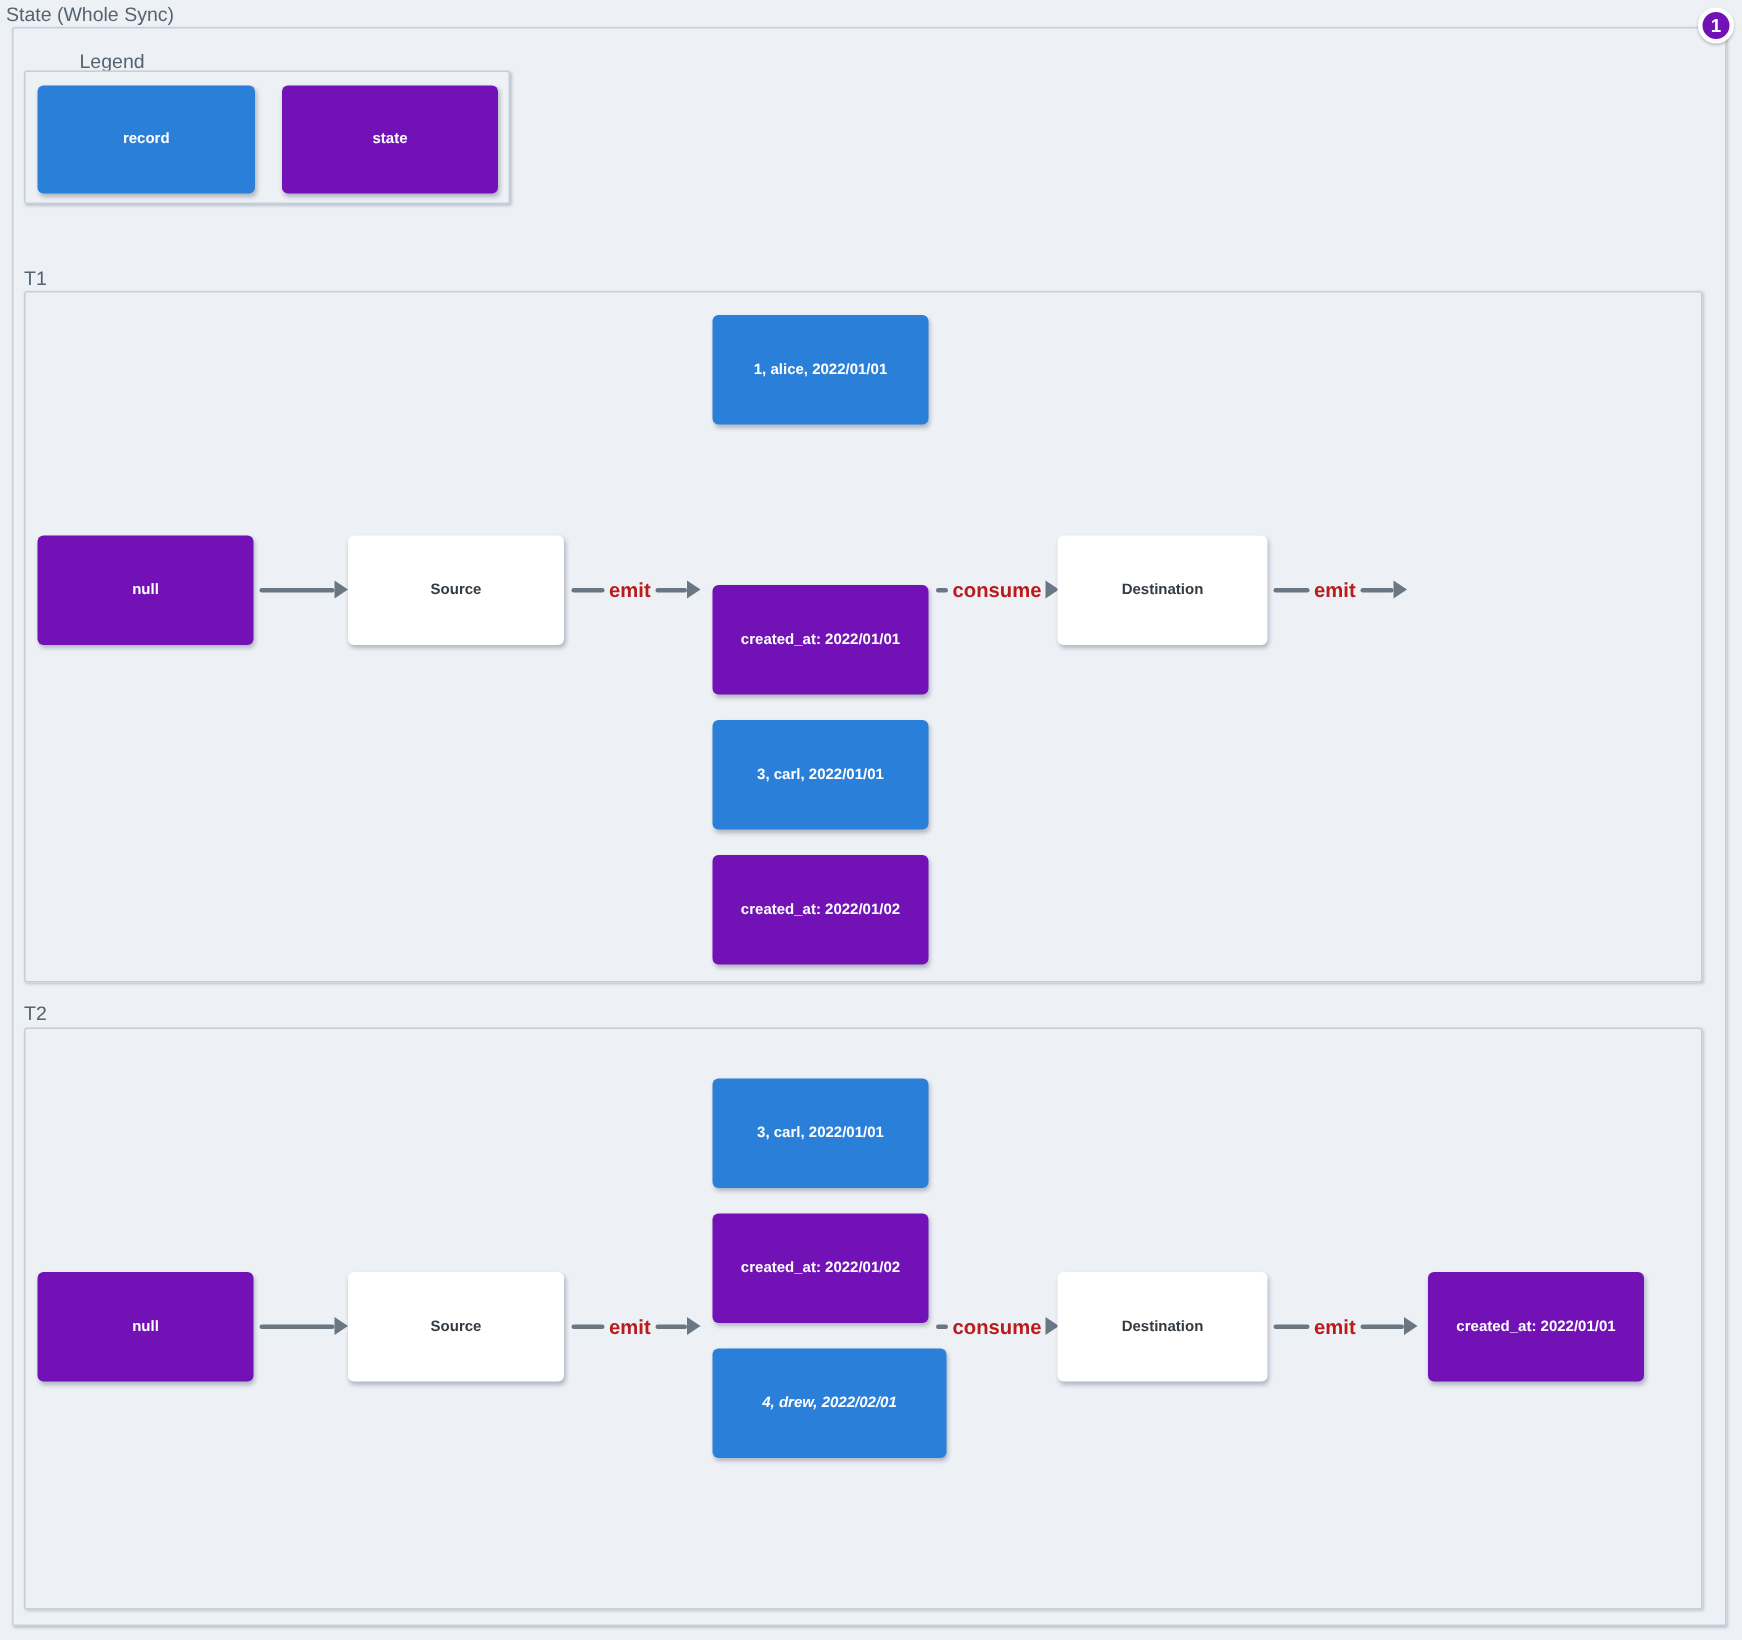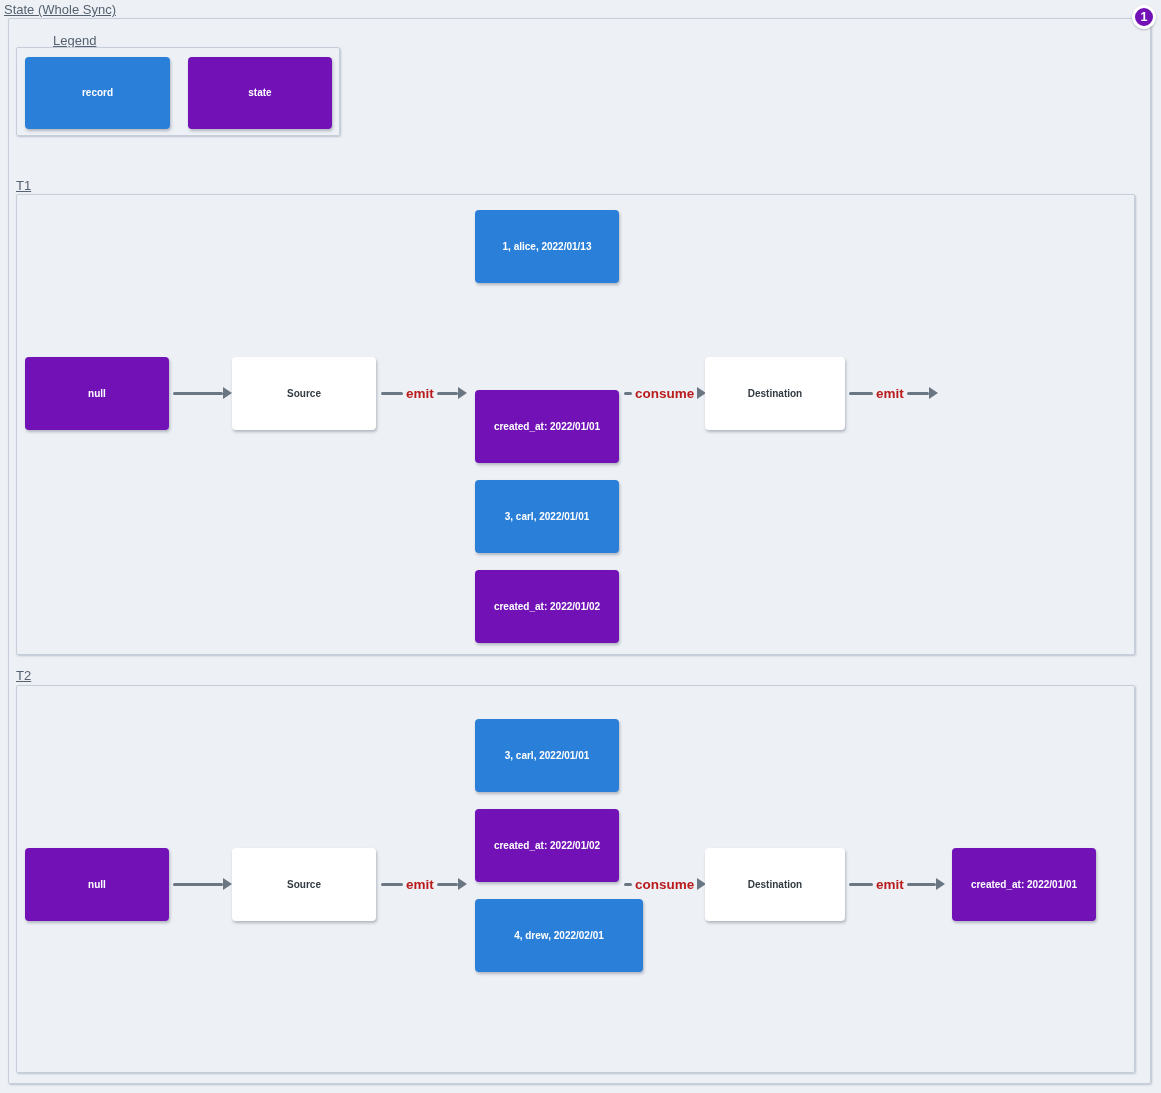--- a/index.html
+++ b/index.html
@@ -19,21 +19,20 @@
     position: absolute;
     border: 1px solid #c6cfd9;
     border-radius: 2px;
     box-shadow: 1px 1px 2px rgba(150,160,178,0.55);
   }
   .group-label {
     position: absolute;
     font-size: 13px;
     color: #566270;
     white-space: nowrap;
-    text-decoration: underline;
   }
 
   
   .node {
     position: absolute;
     border-radius: 4px;
     display: flex;
     align-items: center;
     justify-content: center;
     text-align: center;
@@ -120,21 +119,21 @@
 
   <div class="node t-plain" style="left: 232px; top: 357px; width: 144px; height: 73px; background: rgb(255, 255, 255);">Source</div>
 
   <div class="edge" style="left:381px; top:385px; width:86px;">
     <div class="seg" style="width:22px;"></div>
     <div class="elbl">emit</div>
     <div class="seg grow"></div>
     <div class="head"></div>
   </div>
 
-  <div class="node t-record" style="left: 475px; top: 210px; width: 144px; height: 73px; background: rgb(42, 127, 216);">1, alice, 2022/01/13</div>
+  <div class="node t-record" style="left: 475px; top: 210px; width: 144px; height: 73px; background: rgb(42, 127, 216);">1, alice, 2022/01/01</div>
   <div class="node t-state" style="left: 475px; top: 390px; width: 144px; height: 73px; background: rgb(113, 17, 182);">created_at: 2022/01/01</div>
   <div class="node t-record" style="left: 475px; top: 480px; width: 144px; height: 73px; background: rgb(42, 127, 216);">3, carl, 2022/01/01</div>
   <div class="node t-state" style="left: 475px; top: 570px; width: 144px; height: 73px; background: rgb(113, 17, 182);">created_at: 2022/01/02</div>
 
   <div class="edge" style="left:624px; top:385px; width:79px;">
     <div class="seg" style="width:8px;"></div>
     <div class="elbl">consume</div>
     <div class="seg grow"></div>
     <div class="head"></div>
   </div>
@@ -162,21 +161,21 @@
 
   <div class="edge" style="left:381px; top:876px; width:86px;">
     <div class="seg" style="width:22px;"></div>
     <div class="elbl">emit</div>
     <div class="seg grow"></div>
     <div class="head"></div>
   </div>
 
   <div class="node t-record" style="left: 475px; top: 719px; width: 144px; height: 73px; background: rgb(42, 127, 216);">3, carl, 2022/01/01</div>
   <div class="node t-state" style="left: 475px; top: 809px; width: 144px; height: 73px; background: rgb(113, 17, 182);">created_at: 2022/01/02</div>
-  <div class="node t-record" style="left: 475px; top: 899px; width: 168px; height: 73px; background: rgb(42, 127, 216);">4, drew, 2022/02/01</div>
+  <div class="node t-record" style="left: 475px; top: 899px; width: 156px; height: 73px; background: rgb(42, 127, 216); font-style: italic;">4, drew, 2022/02/01</div>
 
   <div class="edge" style="left:624px; top:876px; width:79px;">
     <div class="seg" style="width:8px;"></div>
     <div class="elbl">consume</div>
     <div class="seg grow"></div>
     <div class="head"></div>
   </div>
 
   <div class="node t-plain" style="left: 705px; top: 848px; width: 140px; height: 73px; background: rgb(255, 255, 255);">Destination</div>
 

